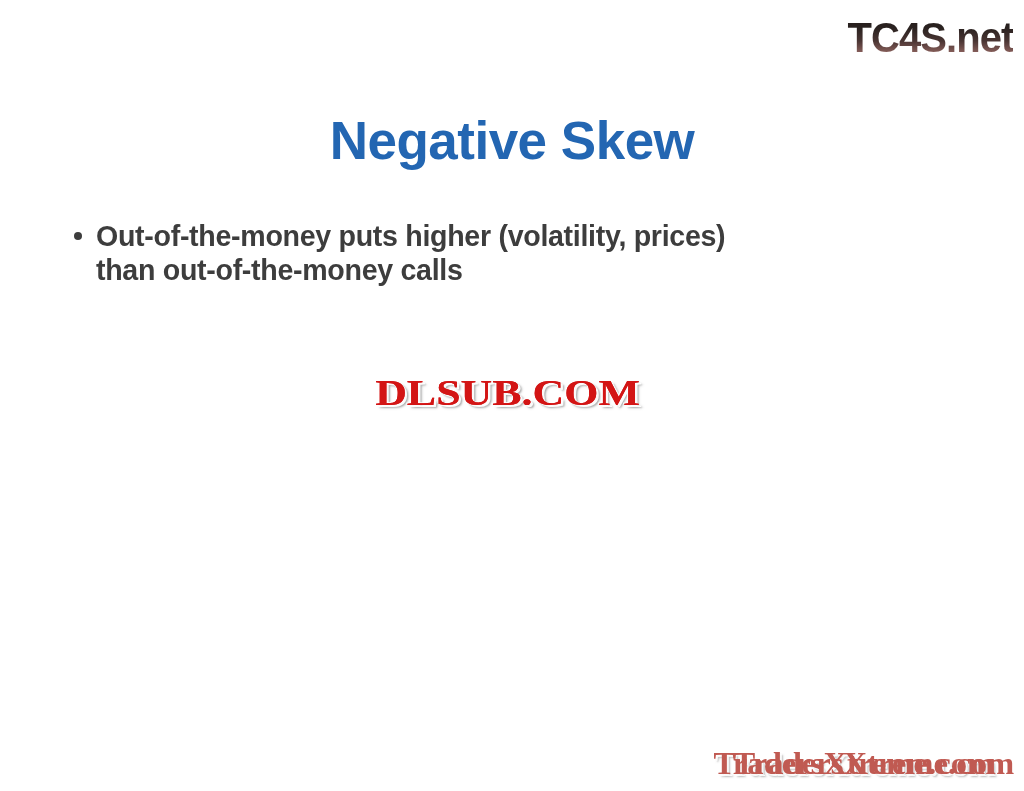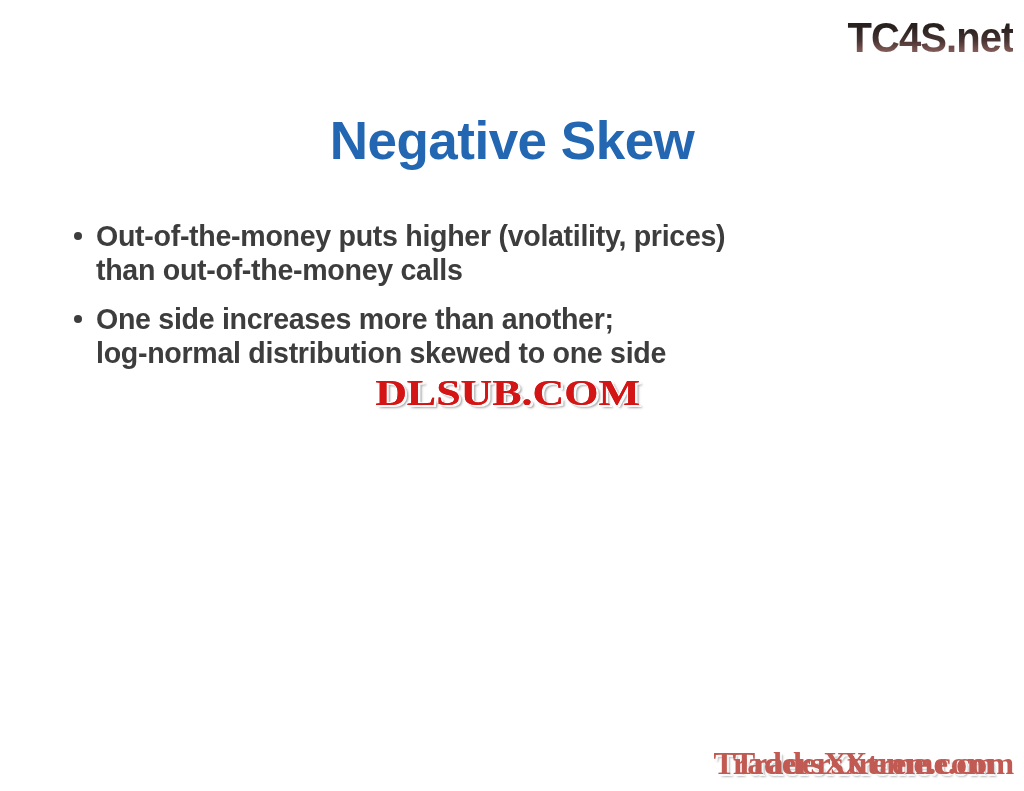--- a/index.html
+++ b/index.html
@@ -204,27 +204,20 @@
     <div class="bullet-item">
       <div class="bullet-marker">
         <span class="dot"></span>
       </div>
       <div class="bullet-text">Out-of-the-money puts higher (volatility, prices)
 than out-of-the-money calls</div>
     </div>
 
 
 
-    <div class="bullet-item">
-      <div class="bullet-marker">
-        <span class="dot"></span>
-      </div>
-      <div class="bullet-text">One side increases more than another;
-log-normal distribution skewed to one side</div>
-    </div>
 
   </div>
 
   <div id="watermark">
     <span class="wm-text">DLSUB.COM</span>
     <span class="wm-fill">DLSUB.COM</span>
   </div>
 
   <div id="footer-logo">
     <span class="footer-text">TradersXtreme.com</span>

